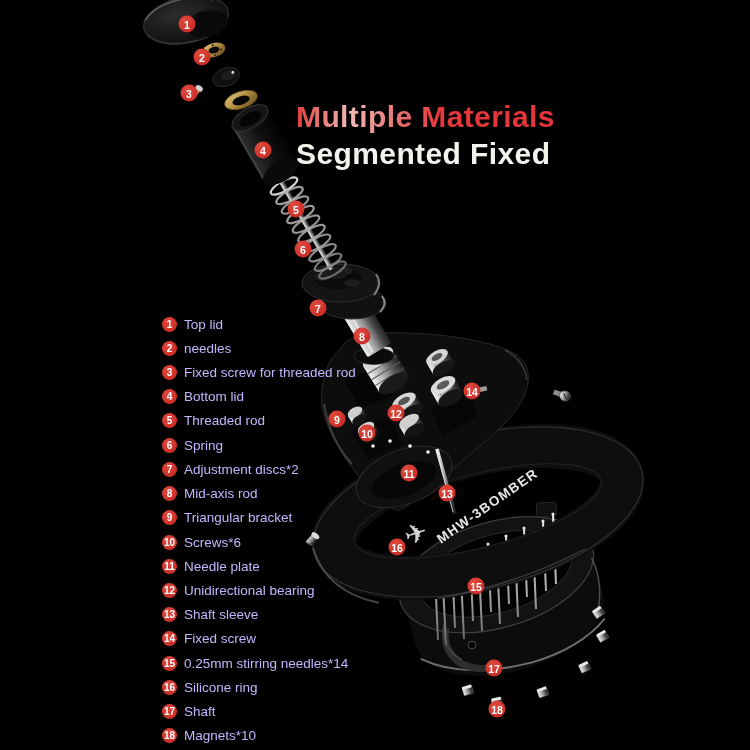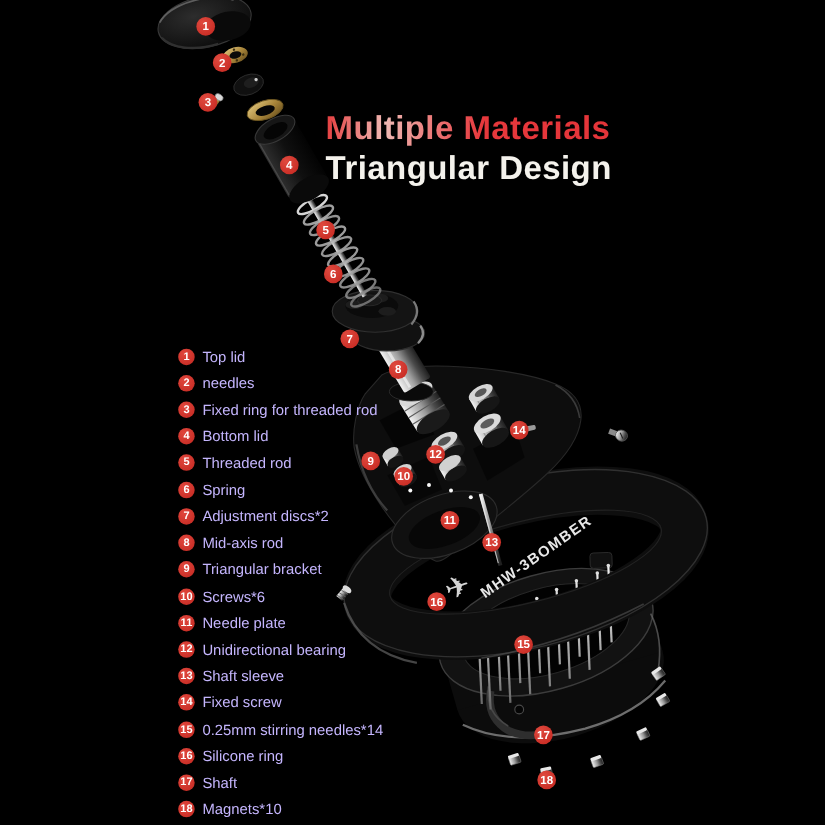--- a/index.html
+++ b/index.html
@@ -342,35 +342,35 @@
       <div class="product-badge" style="left: 447px; top: 493px;">13</div>
       <div class="product-badge" style="left: 472px; top: 391px;">14</div>
       <div class="product-badge" style="left: 476px; top: 586px;">15</div>
       <div class="product-badge" style="left: 397px; top: 547px;">16</div>
       <div class="product-badge" style="left: 494px; top: 668px;">17</div>
       <div class="product-badge" style="left: 497px; top: 709px;">18</div>
     </div>
 
   <div class="headline">
     <span class="hl-red">Multiple Materials</span>
-    <span class="hl-white">Triangular Design</span>
+    <span class="hl-white">Segmented Fixed</span>
   </div>
 
   <ul class="parts-list" id="parts-list">
       <li>
         <span class="num-badge">1</span>
         <span class="part-label">Top lid</span>
       </li>
       <li>
         <span class="num-badge">2</span>
         <span class="part-label">needles</span>
       </li>
       <li>
         <span class="num-badge">3</span>
-        <span class="part-label">Fixed ring for threaded rod</span>
+        <span class="part-label">Fixed screw for threaded rod</span>
       </li>
       <li>
         <span class="num-badge">4</span>
         <span class="part-label">Bottom lid</span>
       </li>
       <li>
         <span class="num-badge">5</span>
         <span class="part-label">Threaded rod</span>
       </li>
       <li>

